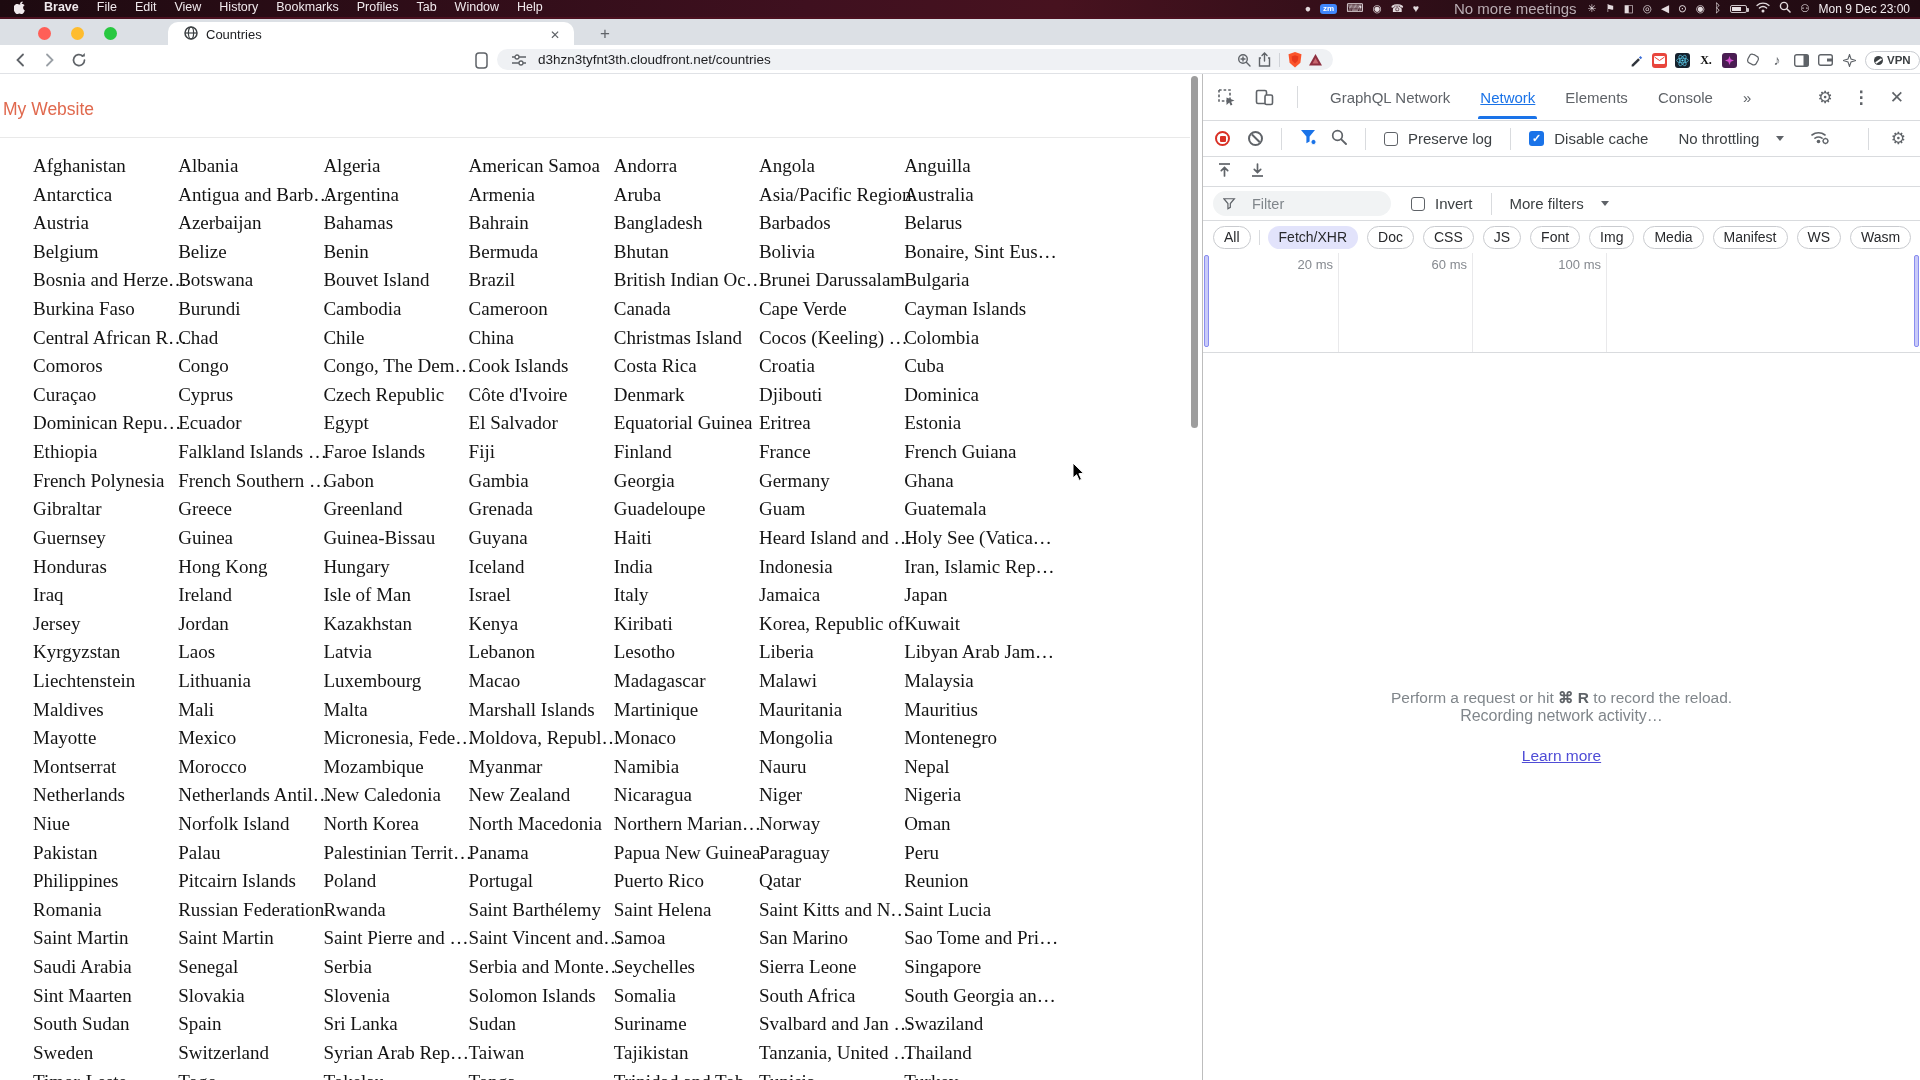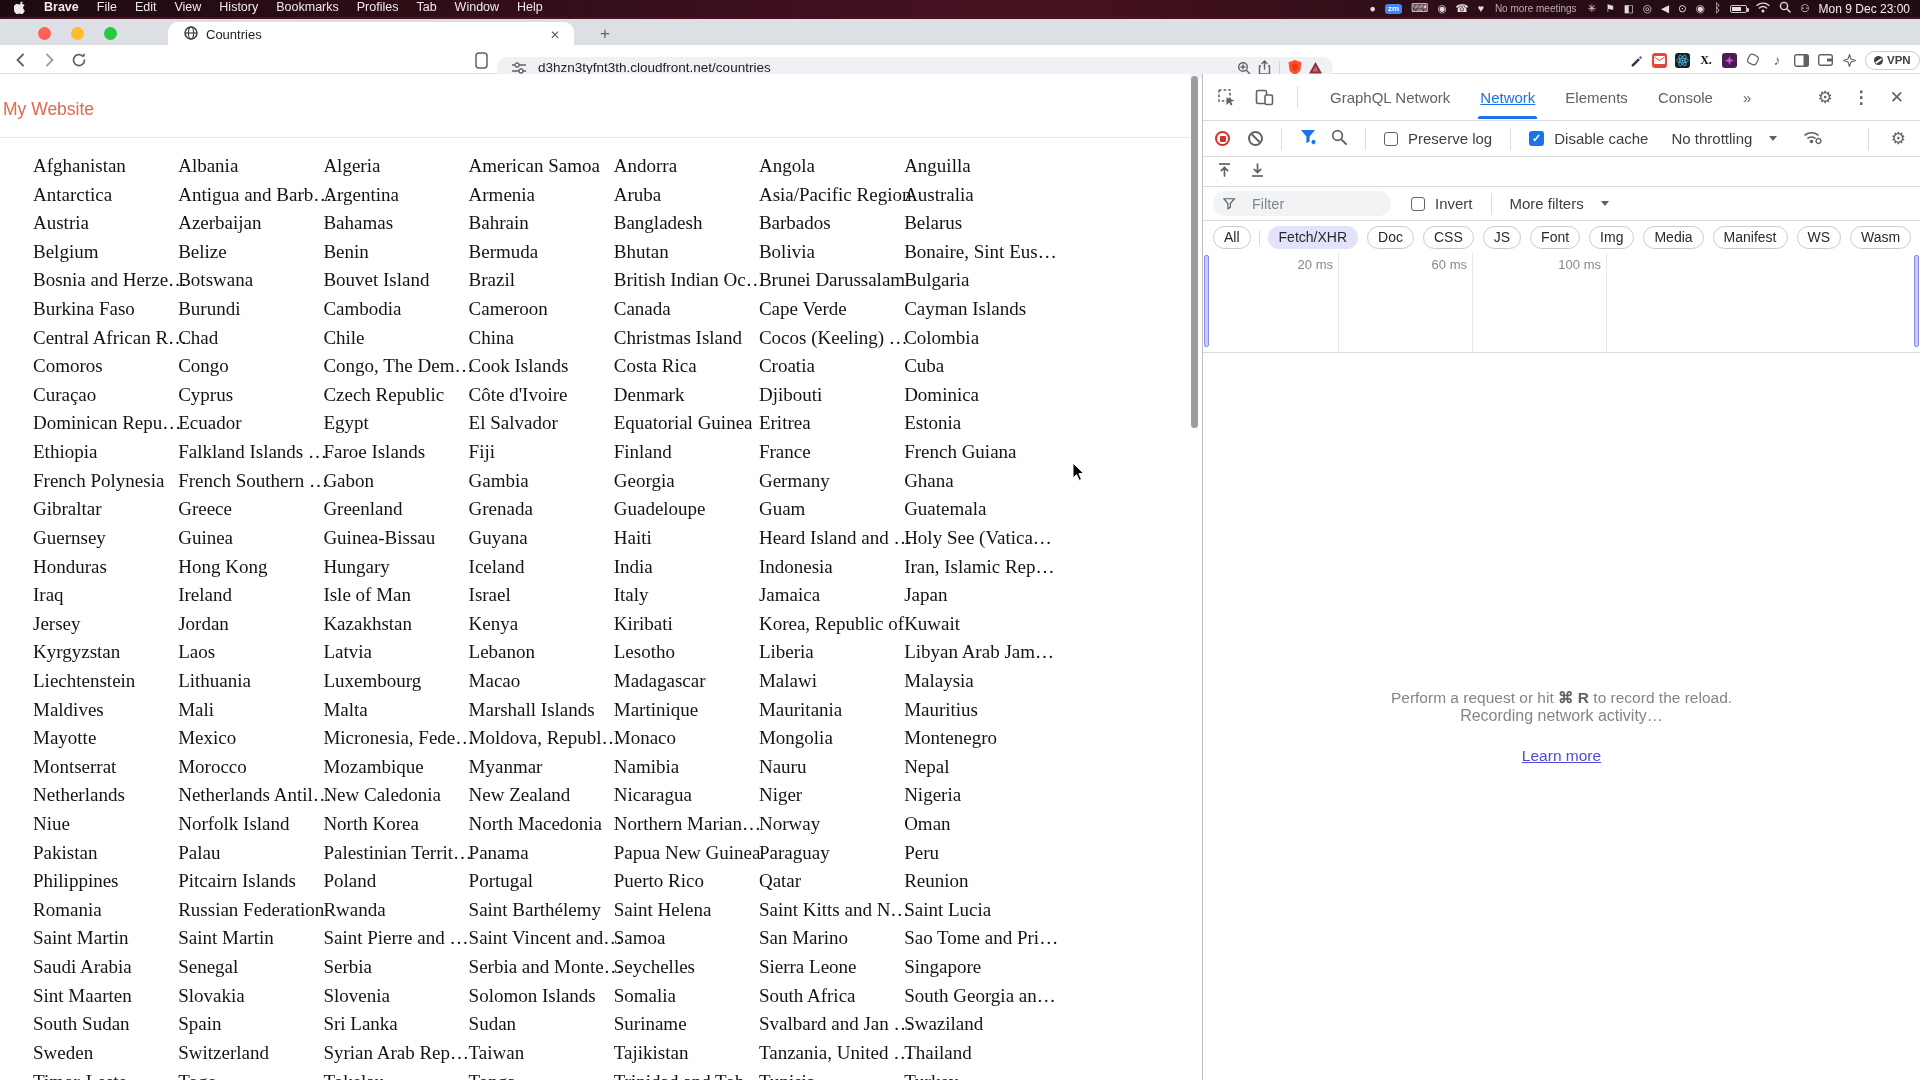--- a/index.html
+++ b/index.html
@@ -11,42 +11,42 @@
     background:linear-gradient(90deg,#1d0a10,#3f101f 42%,#47121f 55%,#2a0d16 78%,#200b12);
     display:flex; align-items:flex-start; color:#ece4e7; font-size:12.5px; }
   .mb-left { display:flex; align-items:center; gap:0; }
   .mb-item { padding:0 9px; white-space:nowrap; color:#f0e9ec; }
   .mb-item.bold { font-weight:bold; }
   #apple-logo { padding:0 10px 0 14px; display:flex; align-items:center; }
   .mb-right { margin-left:auto; display:flex; align-items:center; gap:9px; padding-right:10px; }
   .mb-ic { color:#e3dadd; font-size:10.5px; line-height:17px; display:inline-block; }
   .zm-badge { background:#4087fc; color:#fff; font-size:8px; font-weight:bold;
     border-radius:3px; padding:1px 3px; line-height:1; }
-  .mb-status { color:#b9acb2; font-size:10px; padding:0 2px; }
+  .mb-status { color:#b9acb2; font-size:15px; padding:0 2px;margin-left:24px; }
   .mb-clock { color:#f4eef1; font-size:12px; white-space:nowrap; }
   .battery { width:17px; height:8px; border:1px solid #cfc5c9; border-radius:2px; position:relative; }
   .battery::after { content:''; position:absolute; right:-3px; top:2px; width:2px; height:4px; background:#cfc5c9; border-radius:0 1px 1px 0; }
   .battery .fill { position:absolute; left:1px; top:1px; bottom:1px; width:9px; background:#e8e0e3; }
 
   
   #tabstrip { position:absolute; left:0; top:17px; width:1920px; height:28px;
     background:#dce0e5; border-top:2px solid #4b1120; }
   .traffic { position:absolute; top:8px; width:13px; height:13px; border-radius:50%; }
   #tab { position:absolute; left:168px; top:3px; width:406px; height:25px; background:#fff;
     border-radius:10px 10px 0 0; display:flex; align-items:center; padding:0 10px 0 16px;
     font-size:13px; color:#202124; }
   #tab .title { margin-left:8px; flex:1; }
   .tab-close { color:#5f6368; font-size:12px; padding:0 4px; }
   #new-tab { position:absolute; left:600px; top:5px; font-size:17px; color:#5f6368; }
 
   
   #toolbar { position:absolute; left:0; top:45px; width:1920px; height:29px; background:#fff;
     border-bottom:1px solid #e0e2e6; }
   .tb-ic { position:absolute; top:4px; display:flex; align-items:center; justify-content:center; width:22px; height:22px; }
-  #urlbar { position:absolute; left:497px; top:12px; width:836px; height:21px; background:#eff1f4;
+  #urlbar { position:absolute; left:497px; top:4px; width:836px; height:21px; background:#eff1f4;
     border-radius:11px; display:flex; align-items:center; padding:0 8px 0 12px; }
   #url-text { font-size:13.5px; color:#202124; margin-left:9px; flex:1; }
   .pill-ic { display:flex; align-items:center; justify-content:center; width:20px; height:20px; }
   .pill-sep { width:1px; height:14px; background:#d0d3d8; margin:0 5px; }
   #ext-row { position:absolute; left:1628px; top:4px; height:22px; display:flex; align-items:center; gap:8px; }
   .ext { width:16px; height:16px; display:flex; align-items:center; justify-content:center;
     font-size:12px; color:#5f6368; }
   .ext-sq { width:15px; height:15px; border-radius:3px; display:flex; align-items:center; justify-content:center; }
   #vpn-pill { display:flex; align-items:center; gap:4px; border:1px solid #c9ccd1; border-radius:10px;
     height:19px; padding:0 8px; font-size:11.5px; color:#3c4043; font-weight:bold; }
@@ -607,21 +607,21 @@
           <circle cx="6.5" cy="6.5" r="4.8" fill="none" stroke="#5f6368" stroke-width="1.7"></circle>
           <path d="M10.3 10.3L15 15" stroke="#5f6368" stroke-width="1.9" stroke-linecap="round"></path>
         </svg>
     </span>
     <span class="dt-sep"></span>
     <span class="cb"></span>
     <span class="lbl">Preserve log</span>
     <span class="dt-sep"></span>
     <span class="cb checked">✓</span>
     <span class="lbl">Disable cache</span>
-    <span class="lbl" style="margin-left:13px">No throttling</span>
+    <span class="lbl" style="margin-left:20px">No throttling</span>
     <span class="caret"></span>
     <span style="margin-left:16px">
       <svg width="20" height="16" viewBox="0 0 20 16">
           <g fill="none" stroke="#5f6368" stroke-width="1.6" stroke-linecap="round">
             <path d="M2 6a10.5 10.5 0 0 1 13 0"></path>
             <path d="M5 9.2a6.3 6.3 0 0 1 7 0"></path>
           </g>
           <circle cx="8.5" cy="12.5" r="1.8" fill="#5f6368"></circle>
           <g fill="none" stroke="#5f6368" stroke-width="1.2">
             <circle cx="15.5" cy="12" r="2.4"></circle>

